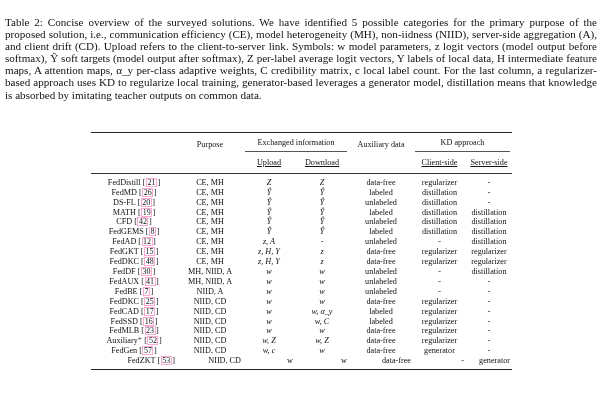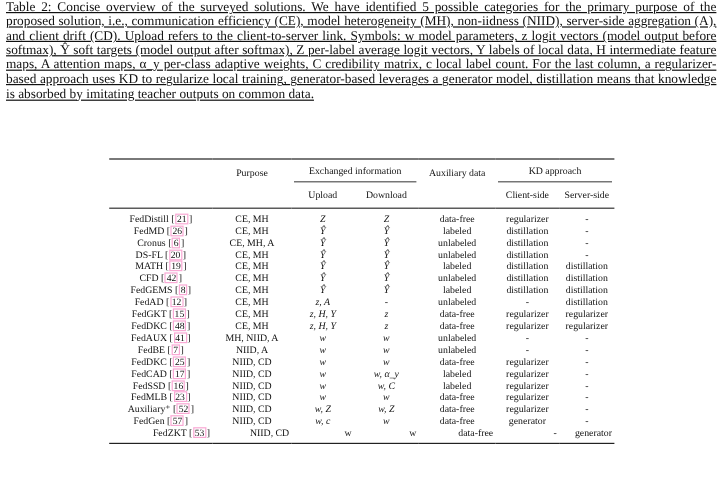--- a/index.html
+++ b/index.html
@@ -1,36 +1,36 @@
 <!DOCTYPE html>
 <html><head>
 <meta charset="utf-8">
 <style>
   html, body { margin: 0; padding: 0; background: #ffffff; }
   body {
     width: 600px; height: 400px; overflow: hidden; position: relative;
     font-family: "Liberation Serif", "DejaVu Serif", serif; color: #111;
   }
   .caption {
-    position: absolute; left: 5px; top: 0; width: 592px;
-    font-size: 11.1px; line-height: 12.1px; text-align: justify; text-decoration: underline;
+    position: absolute; left: 5px; top: 16px; width: 592px;
+    font-size: 11.1px; line-height: 12.1px; text-align: justify;
   }
   .caption p { margin: 0; }
   .table-wrap {
     position: absolute; left: 91px; top: 132px; width: 421px;
   }
   table {
     border-collapse: collapse; width: 421px;
     font-size: 8.2px; line-height: 9.9px;
   }
   th, td { text-align: center; padding: 0 2px; white-space: nowrap; font-weight: normal; }
   thead tr.h1 th { padding-top: 5px; padding-bottom: 3px; }
   thead tr.h2 th { padding-top: 3px; padding-bottom: 5px; }
   .rule-top { border-top: 1.3px solid #222; }
-  .rule-mid { border-bottom: 0.8px solid #333; }
+  .rule-mid { border-bottom: 0.8px solid #333; text-decoration: underline; }
   .cmid { border-bottom: 0.6px solid #555; }
   tbody tr:first-child td { padding-top: 4px; }
   tbody tr:last-child td { padding-bottom: 3px; text-align: right; }
   .rule-bot { border-bottom: 1.3px solid #222; }
   .math { font-style: italic; font-family: "Liberation Serif", serif; }
   .cite {
     display: inline-block; border: 1px solid #f9a8d4; padding: 0 0.5px;
     line-height: 7px; font-size: 8px; margin: 0 0.5px;
   }
   col.c0 { width: 86px; }
@@ -94,29 +94,20 @@
         <tr>
           <td><span>FedMD</span> [<span class="cite">26</span>]</td>
           <td>CE, MH</td>
           <td class="math">Ŷ</td>
           <td class="math">Ŷ</td>
           <td>labeled</td>
           <td>distillation</td>
           <td>-</td>
         </tr>
         <tr>
-          <td><span>Cronus</span> [<span class="cite">6</span>]</td>
-          <td>CE, MH, A</td>
-          <td class="math">Ŷ</td>
-          <td class="math">Ŷ</td>
-          <td>unlabeled</td>
-          <td>distillation</td>
-          <td>-</td>
-        </tr>
-        <tr>
           <td><span>DS-FL</span> [<span class="cite">20</span>]</td>
           <td>CE, MH</td>
           <td class="math">Ŷ</td>
           <td class="math">Ŷ</td>
           <td>unlabeled</td>
           <td>distillation</td>
           <td>-</td>
         </tr>
         <tr>
           <td><span>MATH</span> [<span class="cite">19</span>]</td>
@@ -164,20 +155,29 @@
           <td>regularizer</td>
         </tr>
         <tr>
           <td><span>FedDKC</span> [<span class="cite">48</span>]</td>
           <td>CE, MH</td>
           <td class="math">z, H, Y</td>
           <td class="math">z</td>
           <td>data-free</td>
           <td>regularizer</td>
           <td>regularizer</td>
+        </tr>
+        <tr>
+          <td><span>FedDF</span> [<span class="cite">30</span>]</td>
+          <td>MH, NIID, A</td>
+          <td class="math">w</td>
+          <td class="math">w</td>
+          <td>unlabeled</td>
+          <td>-</td>
+          <td>distillation</td>
         </tr>
         <tr>
           <td><span>FedAUX</span> [<span class="cite">41</span>]</td>
           <td>MH, NIID, A</td>
           <td class="math">w</td>
           <td class="math">w</td>
           <td>unlabeled</td>
           <td>-</td>
           <td>-</td>
         </tr>

